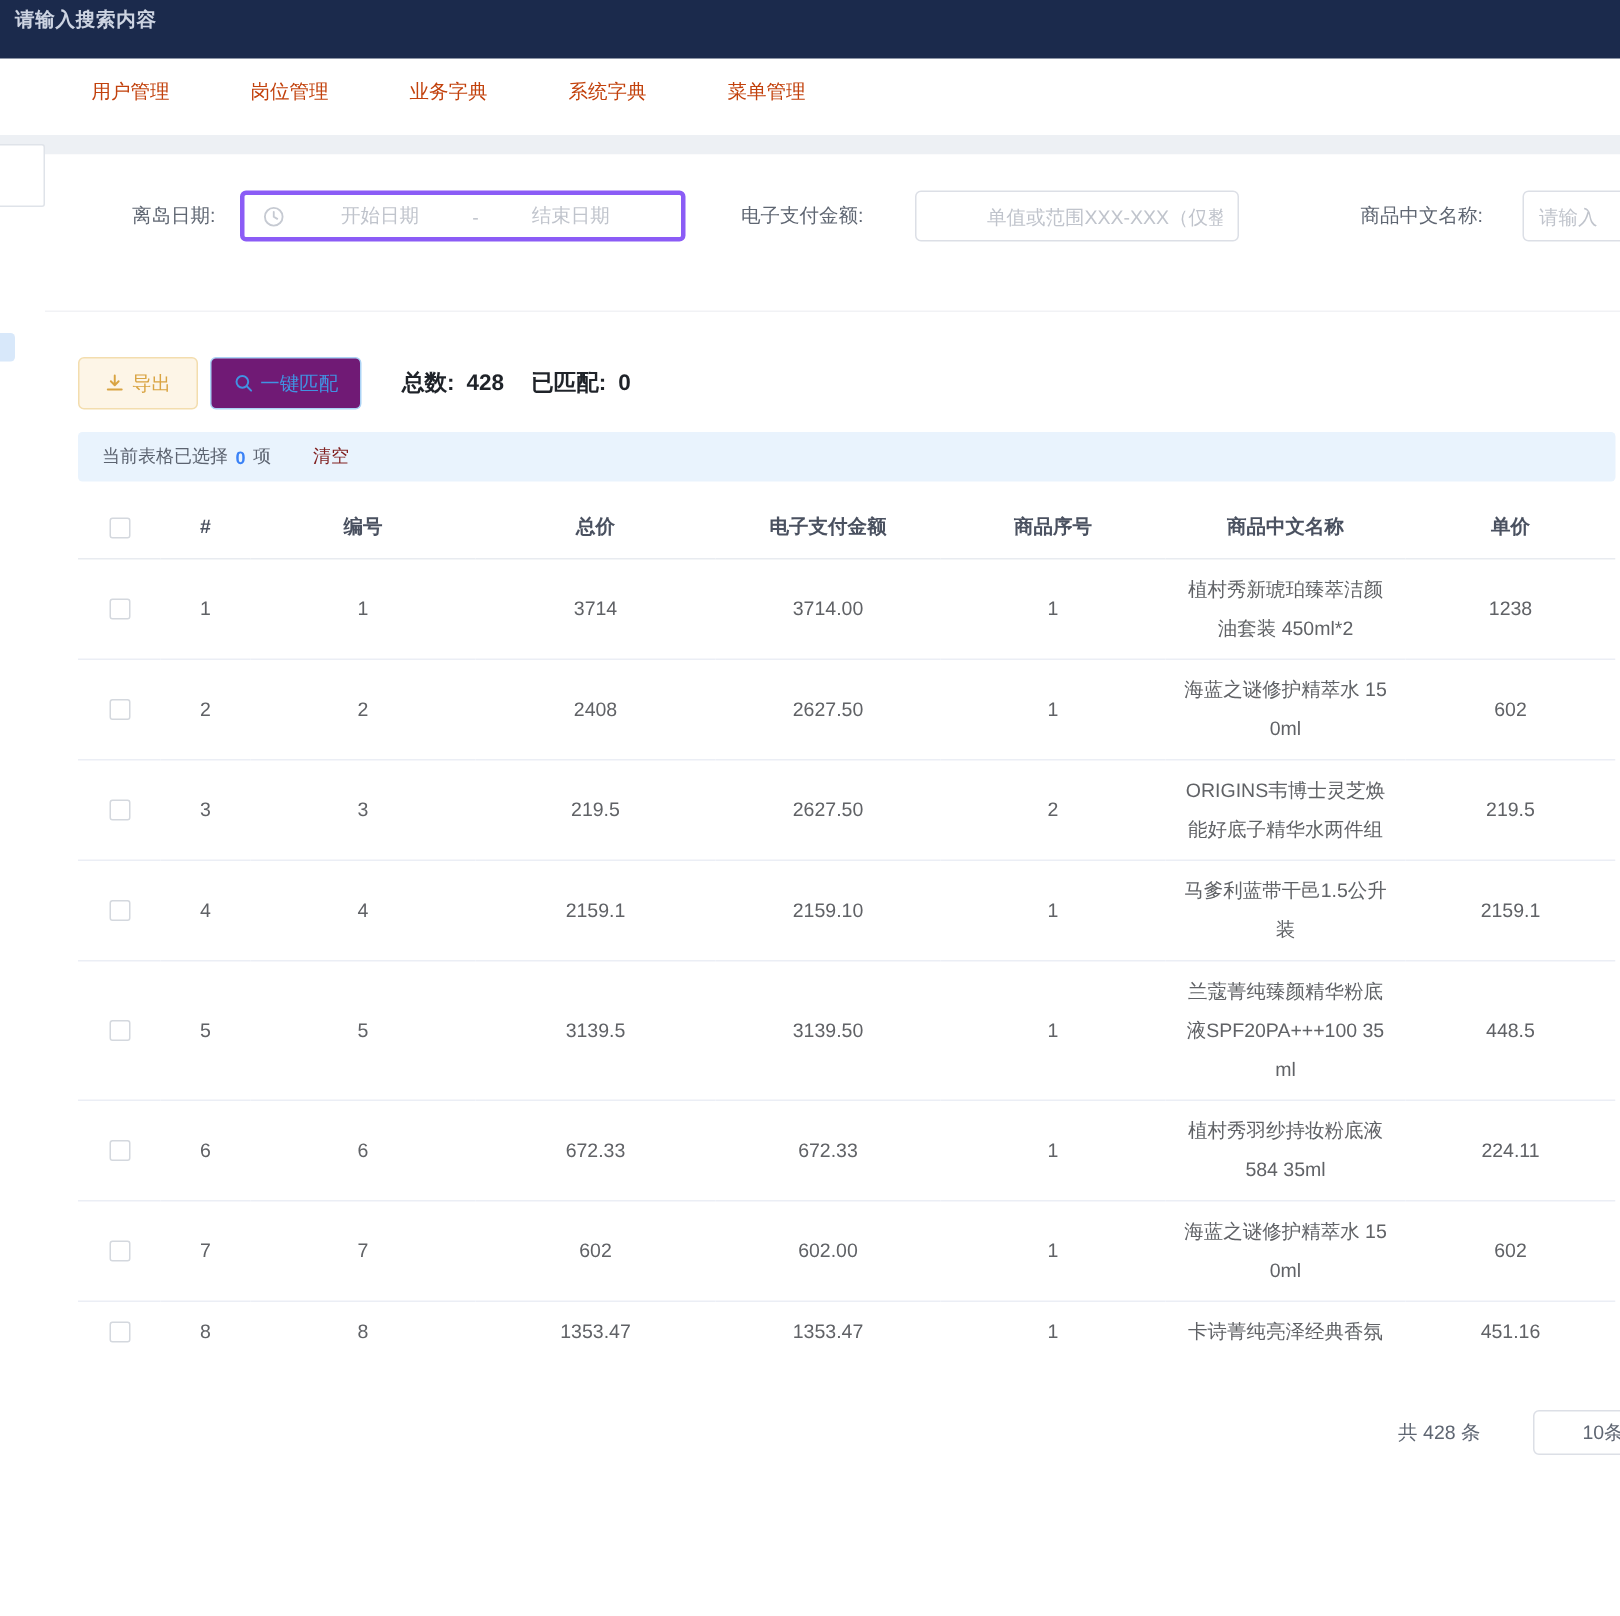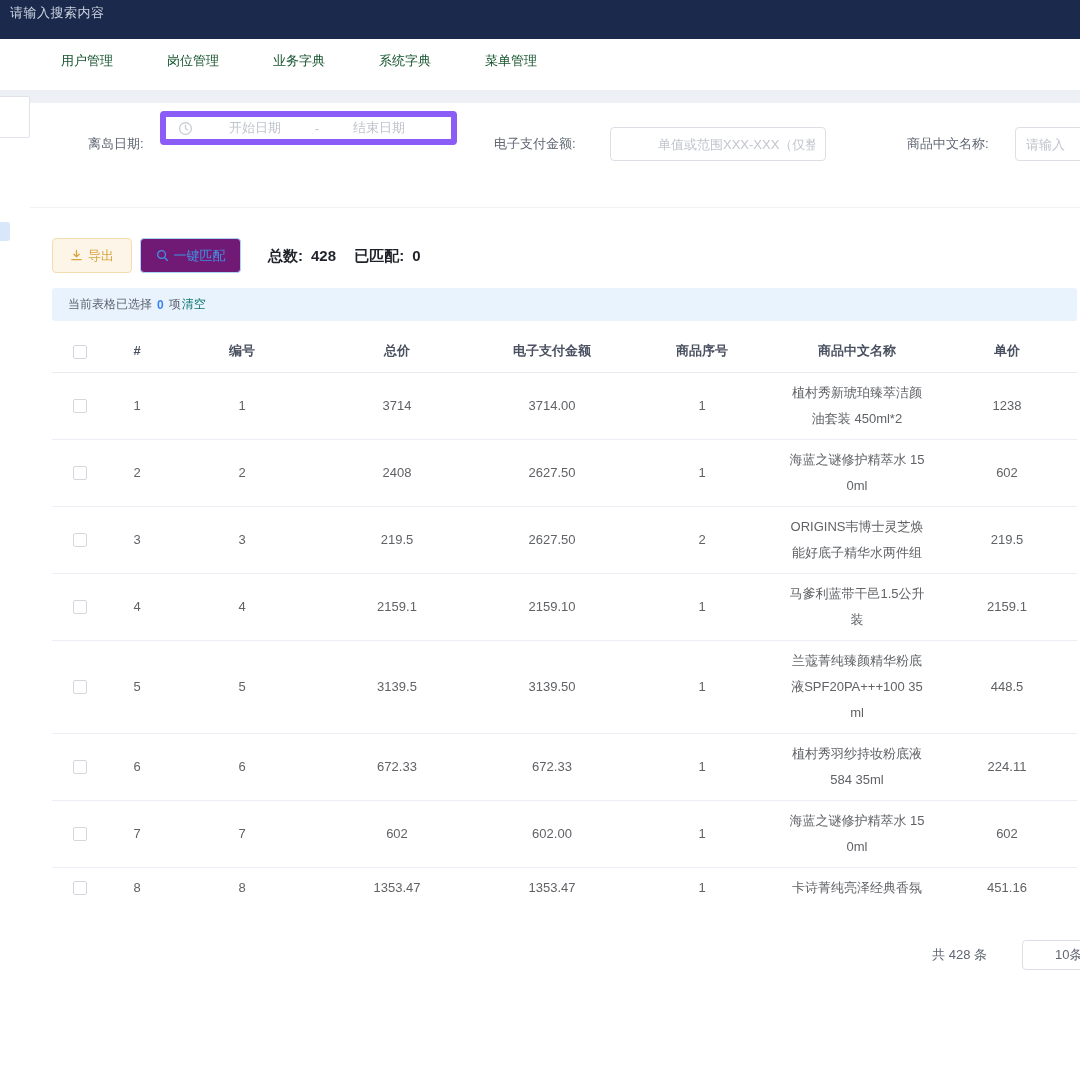--- a/index.html
+++ b/index.html
@@ -1,46 +1,46 @@
 <!DOCTYPE html>
 <html><head>
 <meta charset="utf-8">
 <style>
   html,body{margin:0;padding:0;width:1080px;height:1077px;overflow:hidden;
     background:#ffffff;font-family:"Liberation Sans","DejaVu Sans",sans-serif;}
   *{box-sizing:border-box;}
 
   
   .topbar{position:absolute;left:0;top:0;width:1080px;height:52px;background:#1b2a4c;
-    border-bottom:3px solid #3d3040;}
+    border-bottom:3px solid #3d3040;font-weight:bold;}
   .topbar-search{position:absolute;left:10px;top:4px;font-size:13px;color:#cdd4e2;letter-spacing:.5px;}
 
   
   .tabbar{position:absolute;left:0;top:39px;width:1080px;height:51px;background:#ffffff;
     display:flex;align-items:flex-start;padding-left:34px;}
-  .tab{height:44px;line-height:46px;padding:0 27px;font-size:13px;color:#14532d;cursor:pointer;
+  .tab{height:44px;line-height:46px;padding:0 27px;font-size:13px;color:#c2410c;cursor:pointer;
     display:flex;align-items:center;white-space:nowrap;}
   .tab.active{color:#3a6ba5;font-weight:bold;border-bottom:2px solid #6d94b4;}
   .tab-close{margin-left:8px;color:#4c82c0;font-size:14px;font-weight:normal;cursor:pointer;}
 
   .band{position:absolute;left:0;top:90px;width:1080px;height:13px;background:#edf0f4;}
 
   
   .left-cutbox{position:absolute;left:-12px;top:96px;width:42px;height:42px;background:#ffffff;
     border:1px solid #dfe3e9;border-radius:2px;}
   .left-bluesliver{position:absolute;left:-8px;top:222px;width:18px;height:19px;background:#d8e8fa;border-radius:3px;}
 
   
   .main{position:absolute;left:30px;top:103px;width:1050px;height:974px;background:#ffffff;}
 
   
   .filters{position:absolute;left:0;top:0;width:1060px;height:105px;border-bottom:1px solid #f1f2f5;}
   .flabel{position:absolute;top:24px;height:34px;line-height:34px;font-size:13px;color:#5f6672;white-space:nowrap;}
   .fl1{left:58px;} .fl2{left:464px;} .fl3{left:877px;}
-  .daterange{position:absolute;left:130px;top:8px;width:297px;height:34px;border:6px solid #8b5cf6;
+  .daterange{position:absolute;left:130px;top:24px;width:297px;height:34px;border:3px solid #8b5cf6;
     border-radius:4px;display:flex;align-items:center;padding:0 12px;background:#fff;cursor:text;}
   .daterange .ph{font-size:13px;color:#c0c4cc;text-align:center;}
   .daterange .side{flex:1;}
   .clockicon{width:15px;height:15px;margin-right:2px;flex:none;}
   .finput{position:absolute;top:24px;height:34px;border:1px solid #dcdfe6;border-radius:4px;
     font-size:13px;color:#606266;padding:0 10px;outline:none;background:#fff;
     font-family:"Liberation Sans","DejaVu Sans",sans-serif;}
   .finput::placeholder{color:#c0c4cc;opacity:1;}
   .fi-amount{left:580px;width:216px;padding-left:47px;}
   .fi-name{left:985px;width:130px;}
@@ -53,21 +53,21 @@
   .btn-match{left:110px;width:101px;background:#701a75;border:1px solid #abd3f5;color:#4192e2;}
   .stats{position:absolute;left:238px;top:0;height:35px;line-height:35px;font-size:15px;
     color:#1f2329;font-weight:bold;white-space:nowrap;}
   .stats .gap{display:inline-block;width:14px;}
   .stats .num{margin-left:8px;}
 
   
   .selbar{position:absolute;left:22px;top:185px;width:1025px;height:33px;background:#e9f3fd;
     border-radius:3px;display:flex;align-items:center;padding-left:16px;font-size:12px;color:#5c6370;}
   .selbar .count{color:#3b82f6;font-weight:bold;margin:0 5px;}
-  .selbar .clear{color:#0f766e;margin-left:1px;cursor:pointer;}
+  .selbar .clear{color:#7f1d1d;margin-left:28px;cursor:pointer;}
 
   
   .tablewrap{position:absolute;left:22px;top:227px;width:1025px;height:578px;overflow:hidden;}
   table{border-collapse:collapse;table-layout:fixed;width:1025px;}
   th{height:42px;font-size:13px;color:#4a5160;font-weight:bold;text-align:center;
     border-bottom:1px solid #e8ebf0;background:#fff;}
   td{font-size:13px;color:#606266;text-align:center;border-bottom:1px solid #ebeef5;
     padding:7px 6px;vertical-align:middle;background:#fff;}
   td.name-cell{line-height:26px;word-break:break-all;padding:7px 12px;}
   .cb{display:inline-block;width:14px;height:14px;border:1px solid #d4d8de;border-radius:2px;

